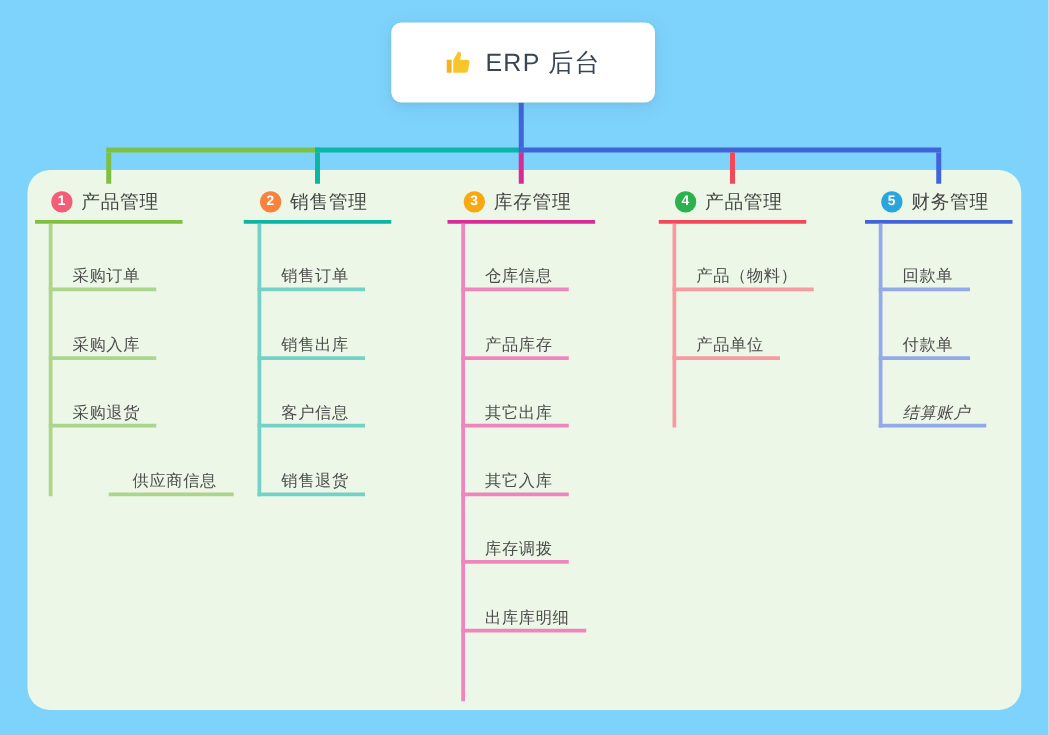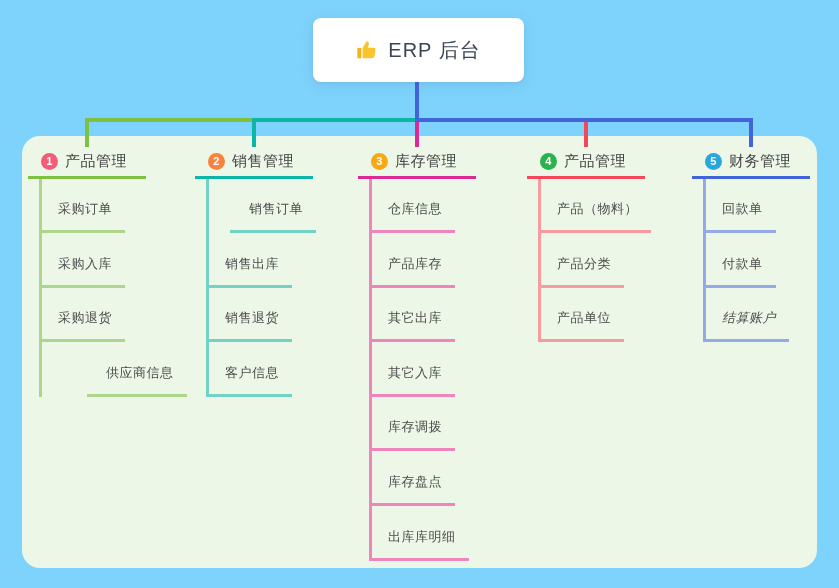--- a/index.html
+++ b/index.html
@@ -40,21 +40,21 @@
   }
   
   .children{
     position:absolute;top:178.5px;
     border-left:3px solid #ccc;box-sizing:border-box;
   }
   .leaf-row{position:relative;width:150px;}
   .leaf-label{
     position:absolute;left:-3px;bottom:0;
     white-space:nowrap;
-    padding:0 13px 12px 19px;
+    padding:0 13px 0 19px;
     border-bottom:3px solid #84cc16;
     color:#4c4c4c;font-size:13px;letter-spacing:0.5px;
   }
 </style>
 </head>
 <body>
 
 <div id="canvas">
 
   <div class="panel" style="background: rgb(237, 247, 232);"></div>
@@ -97,30 +97,30 @@
         <div class="leaf-row" style="height: 54.6px; margin-left: 48px;">
           <div class="leaf-label" style="border-bottom-color: rgb(171, 214, 139);">供应商信息</div>
         </div>
       </div>
       <div class="branch-title" style="left: 195px; border-bottom-color: rgb(12, 181, 164);">
         <span class="badge" style="background: rgb(248, 130, 62);">2</span>
         <span>销售管理</span>
       </div>
       <div class="children" style="left: 206px; border-left-color: rgb(115, 209, 198); height: 218.4px;">
         <div class="leaf-row" style="height: 54.6px;">
-          <div class="leaf-label" style="border-bottom-color: rgb(115, 209, 198); margin-left: 24px;">销售订单</div>
+          <div class="leaf-label" style="border-bottom-color: rgb(115, 209, 198);">销售订单</div>
         </div>
         <div class="leaf-row" style="height: 54.6px;">
           <div class="leaf-label" style="border-bottom-color: rgb(115, 209, 198);">销售出库</div>
         </div>
         <div class="leaf-row" style="height: 54.6px;">
-          <div class="leaf-label" style="border-bottom-color: rgb(115, 209, 198);">销售退货</div>
+          <div class="leaf-label" style="border-bottom-color: rgb(115, 209, 198);">客户信息</div>
         </div>
         <div class="leaf-row" style="height: 54.6px;">
-          <div class="leaf-label" style="border-bottom-color: rgb(115, 209, 198);">客户信息</div>
+          <div class="leaf-label" style="border-bottom-color: rgb(115, 209, 198);">销售退货</div>
         </div>
       </div>
       <div class="branch-title" style="left: 358px; border-bottom-color: rgb(217, 42, 150);">
         <span class="badge" style="background: rgb(248, 169, 18);">3</span>
         <span>库存管理</span>
       </div>
       <div class="children" style="left: 369px; border-left-color: rgb(239, 133, 189); height: 382.2px; text-decoration: underline;">
         <div class="leaf-row" style="height: 54.6px;">
           <div class="leaf-label" style="border-bottom-color: rgb(239, 133, 189);">仓库信息</div>
         </div>
@@ -130,36 +130,30 @@
         <div class="leaf-row" style="height: 54.6px;">
           <div class="leaf-label" style="border-bottom-color: rgb(239, 133, 189);">其它出库</div>
         </div>
         <div class="leaf-row" style="height: 54.6px;">
           <div class="leaf-label" style="border-bottom-color: rgb(239, 133, 189);">其它入库</div>
         </div>
         <div class="leaf-row" style="height: 54.6px;">
           <div class="leaf-label" style="border-bottom-color: rgb(239, 133, 189);">库存调拨</div>
         </div>
         <div class="leaf-row" style="height: 54.6px;">
-          <div class="leaf-label" style="border-bottom-color: rgb(239, 133, 189);">库存盘点</div>
-        </div>
-        <div class="leaf-row" style="height: 54.6px;">
           <div class="leaf-label" style="border-bottom-color: rgb(239, 133, 189);">出库库明细</div>
         </div>
       </div>
       <div class="branch-title" style="left: 527px; border-bottom-color: rgb(242, 72, 90);">
         <span class="badge" style="background: rgb(43, 178, 76);">4</span>
         <span>产品管理</span>
       </div>
       <div class="children" style="left: 538px; border-left-color: rgb(247, 155, 161); height: 163.8px;">
         <div class="leaf-row" style="height: 54.6px; text-align: right;">
           <div class="leaf-label" style="border-bottom-color: rgb(247, 155, 161);">产品（物料）</div>
-        </div>
-        <div class="leaf-row" style="height: 54.6px;">
-          <div class="leaf-label" style="border-bottom-color: rgb(247, 155, 161);">产品分类</div>
         </div>
         <div class="leaf-row" style="height: 54.6px;">
           <div class="leaf-label" style="border-bottom-color: rgb(247, 155, 161);">产品单位</div>
         </div>
       </div>
       <div class="branch-title" style="left: 692px; border-bottom-color: rgb(65, 100, 217);">
         <span class="badge" style="background: rgb(42, 166, 222);">5</span>
         <span>财务管理</span>
       </div>
       <div class="children" style="left: 703px; border-left-color: rgb(148, 169, 232); height: 163.8px;">

